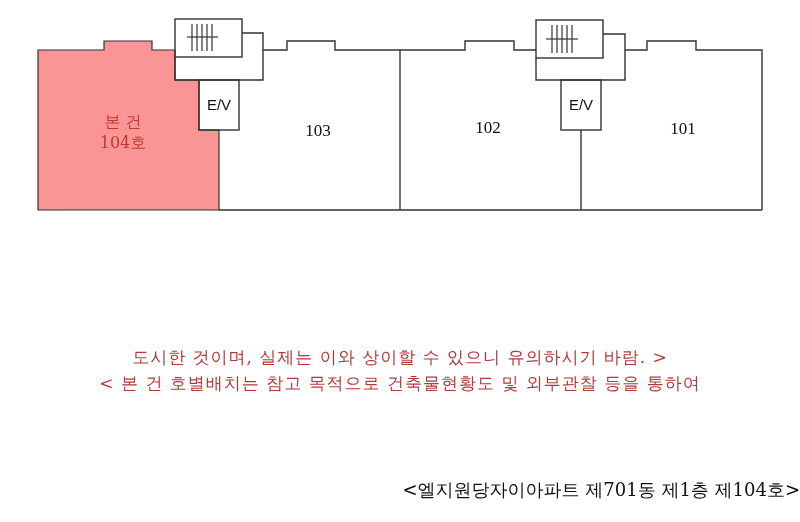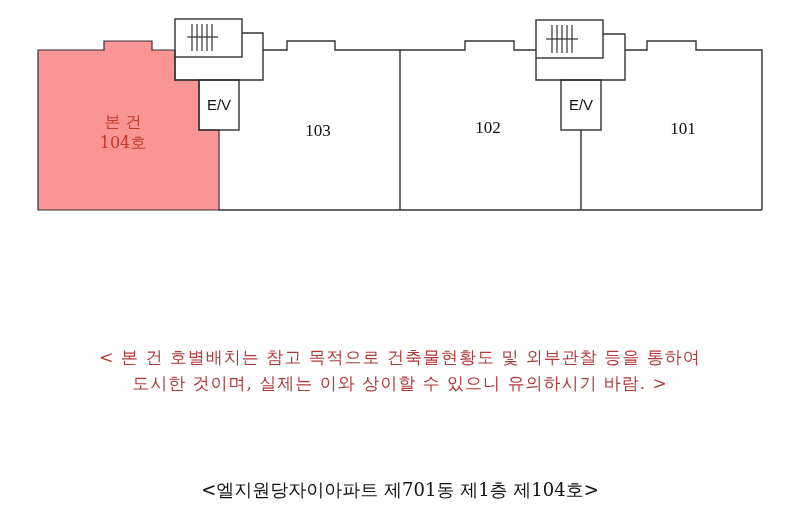--- a/index.html
+++ b/index.html
@@ -6,21 +6,21 @@
   body { width: 800px; height: 522px; position: relative; overflow: hidden;
          font-family: "DejaVu Serif", "Liberation Serif", serif; }
   svg.plan { position: absolute; left: 0; top: 0; }
   .wall { fill: none; stroke: #333333; stroke-width: 1.4; }
   .unit-label { font-family: "Liberation Serif", "DejaVu Serif", serif; font-size: 17px; fill: #111111; text-anchor: middle; }
   .ev-label { font-family: "Liberation Sans", "DejaVu Sans", sans-serif; font-size: 15px; fill: #111111; text-anchor: middle; }
   .subject-label { font-family: "DejaVu Serif", "Liberation Serif", serif; font-size: 16px; fill: #c0392b; text-anchor: middle; }
   .note { position: absolute; left: 0; width: 800px; text-align: center; color: #b03a3a;
           font-family: "DejaVu Serif", "Liberation Serif", serif; font-size: 17px; letter-spacing: 1px; line-height: 26px; }
   .note-line { display: block; white-space: nowrap; }
-  .title { position: absolute; left: 0; width: 800px; top: 478px; text-align: center; color: #111111;
+  .title { position: absolute; left: 0; width: 800px; top: 478px; text-align: right; color: #111111;
            font-family: "DejaVu Serif", "Liberation Serif", serif; font-size: 18px; }
 </style>
 </head>
 <body>
 
 <svg class="plan" width="800" height="230" viewBox="0 0 800 230">
 
   <polygon points="38,50 104,50 104,41 152,41 152,50 175,50 175,80 199,80 199,130 219,130 219,210 38,210" fill="#f99595" stroke="#333333" stroke-width="1.2"></polygon>
 
   <g>
@@ -61,17 +61,17 @@
   <polyline class="wall" points="625,50 647,50 647,41 696,41 696,50 762,50 762,210"></polyline>
 
   <text class="subject-label" x="123" y="127">본 건</text>
   <text class="subject-label" x="123" y="148">104호</text>
   <text class="unit-label" x="318" y="136">103</text>
   <text class="unit-label" x="488" y="133">102</text>
   <text class="unit-label" x="683" y="134">101</text>
 </svg>
 
 <div class="note" style="top:344px;">
+  <span class="note-line">도시한 것이며, 실제는 이와 상이할 수 있으니 유의하시기 바람. &gt;</span>
   <span class="note-line">&lt; 본 건 호별배치는 참고 목적으로 건축물현황도 및 외부관찰 등을 통하여</span>
-  <span class="note-line">도시한 것이며, 실제는 이와 상이할 수 있으니 유의하시기 바람. &gt;</span>
 </div>
 
 <div class="title">&lt;엘지원당자이아파트 제701동 제1층 제104호&gt;</div>
 
 </body></html>

